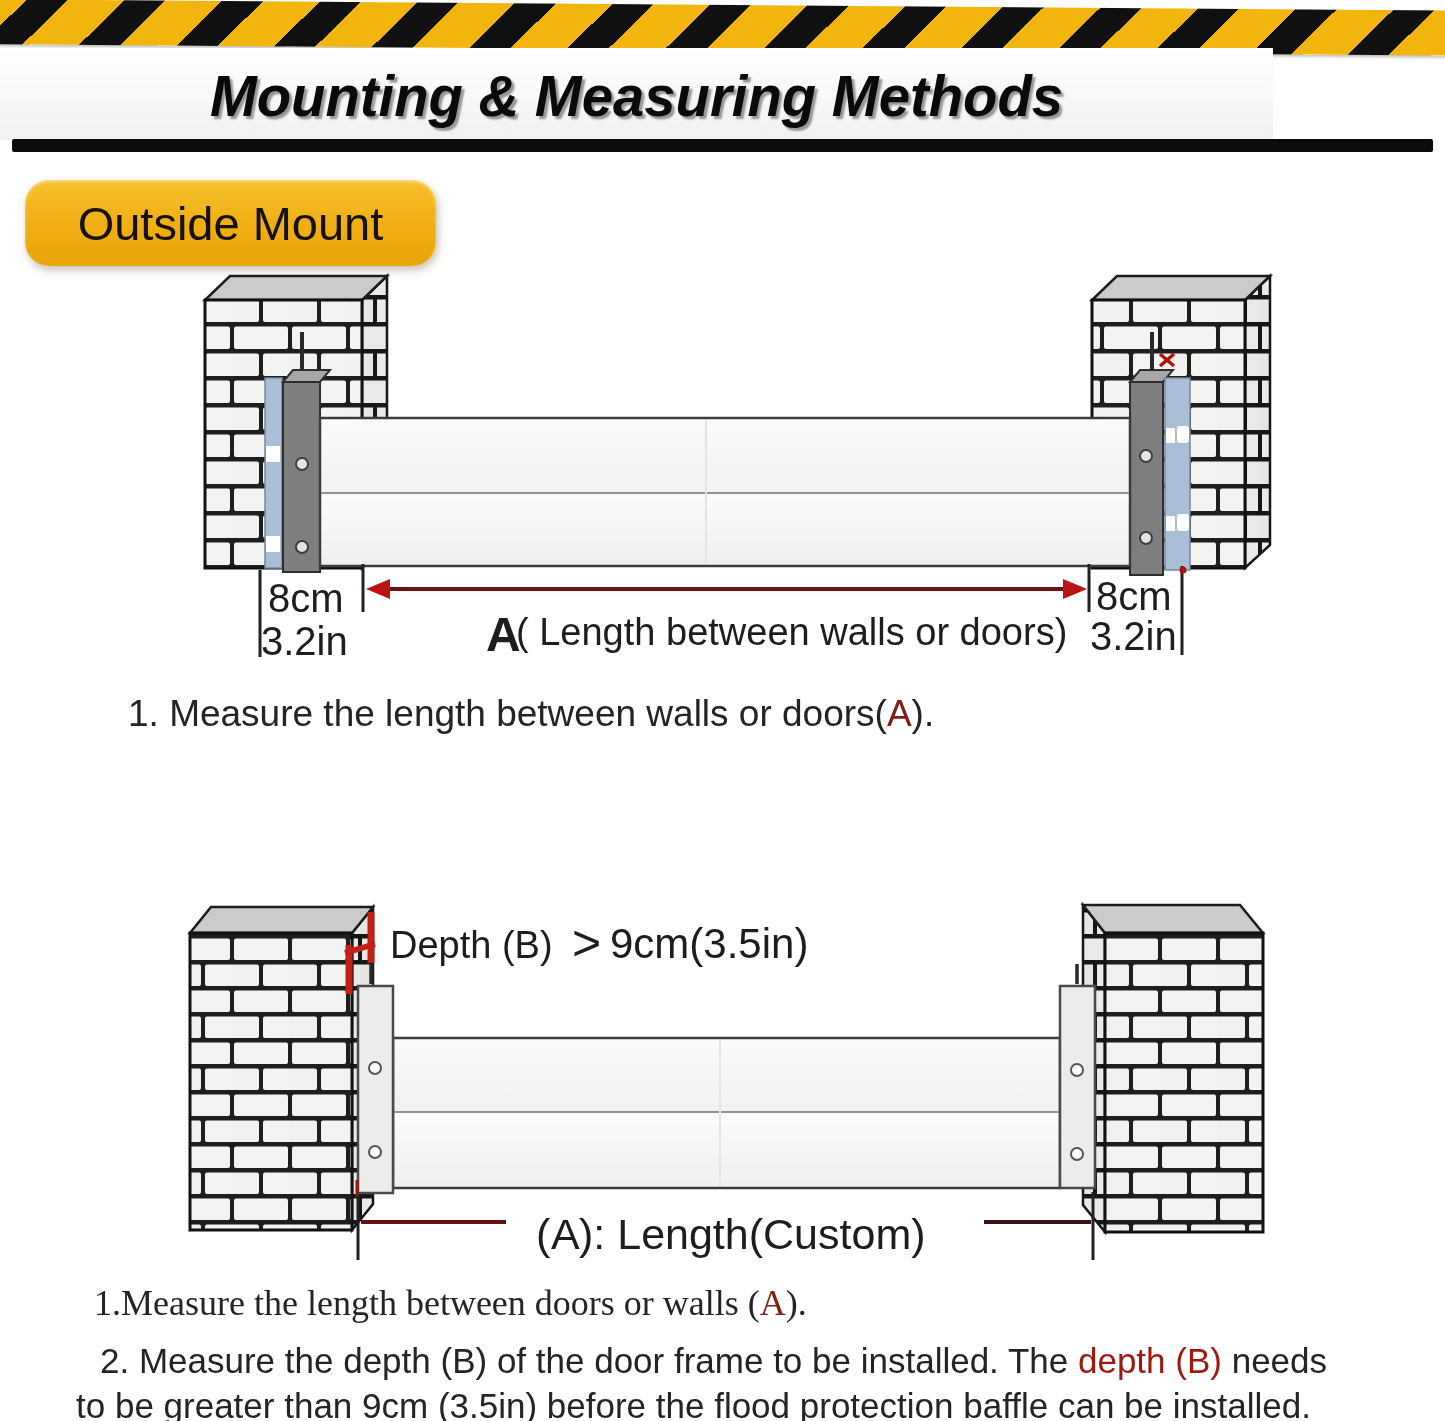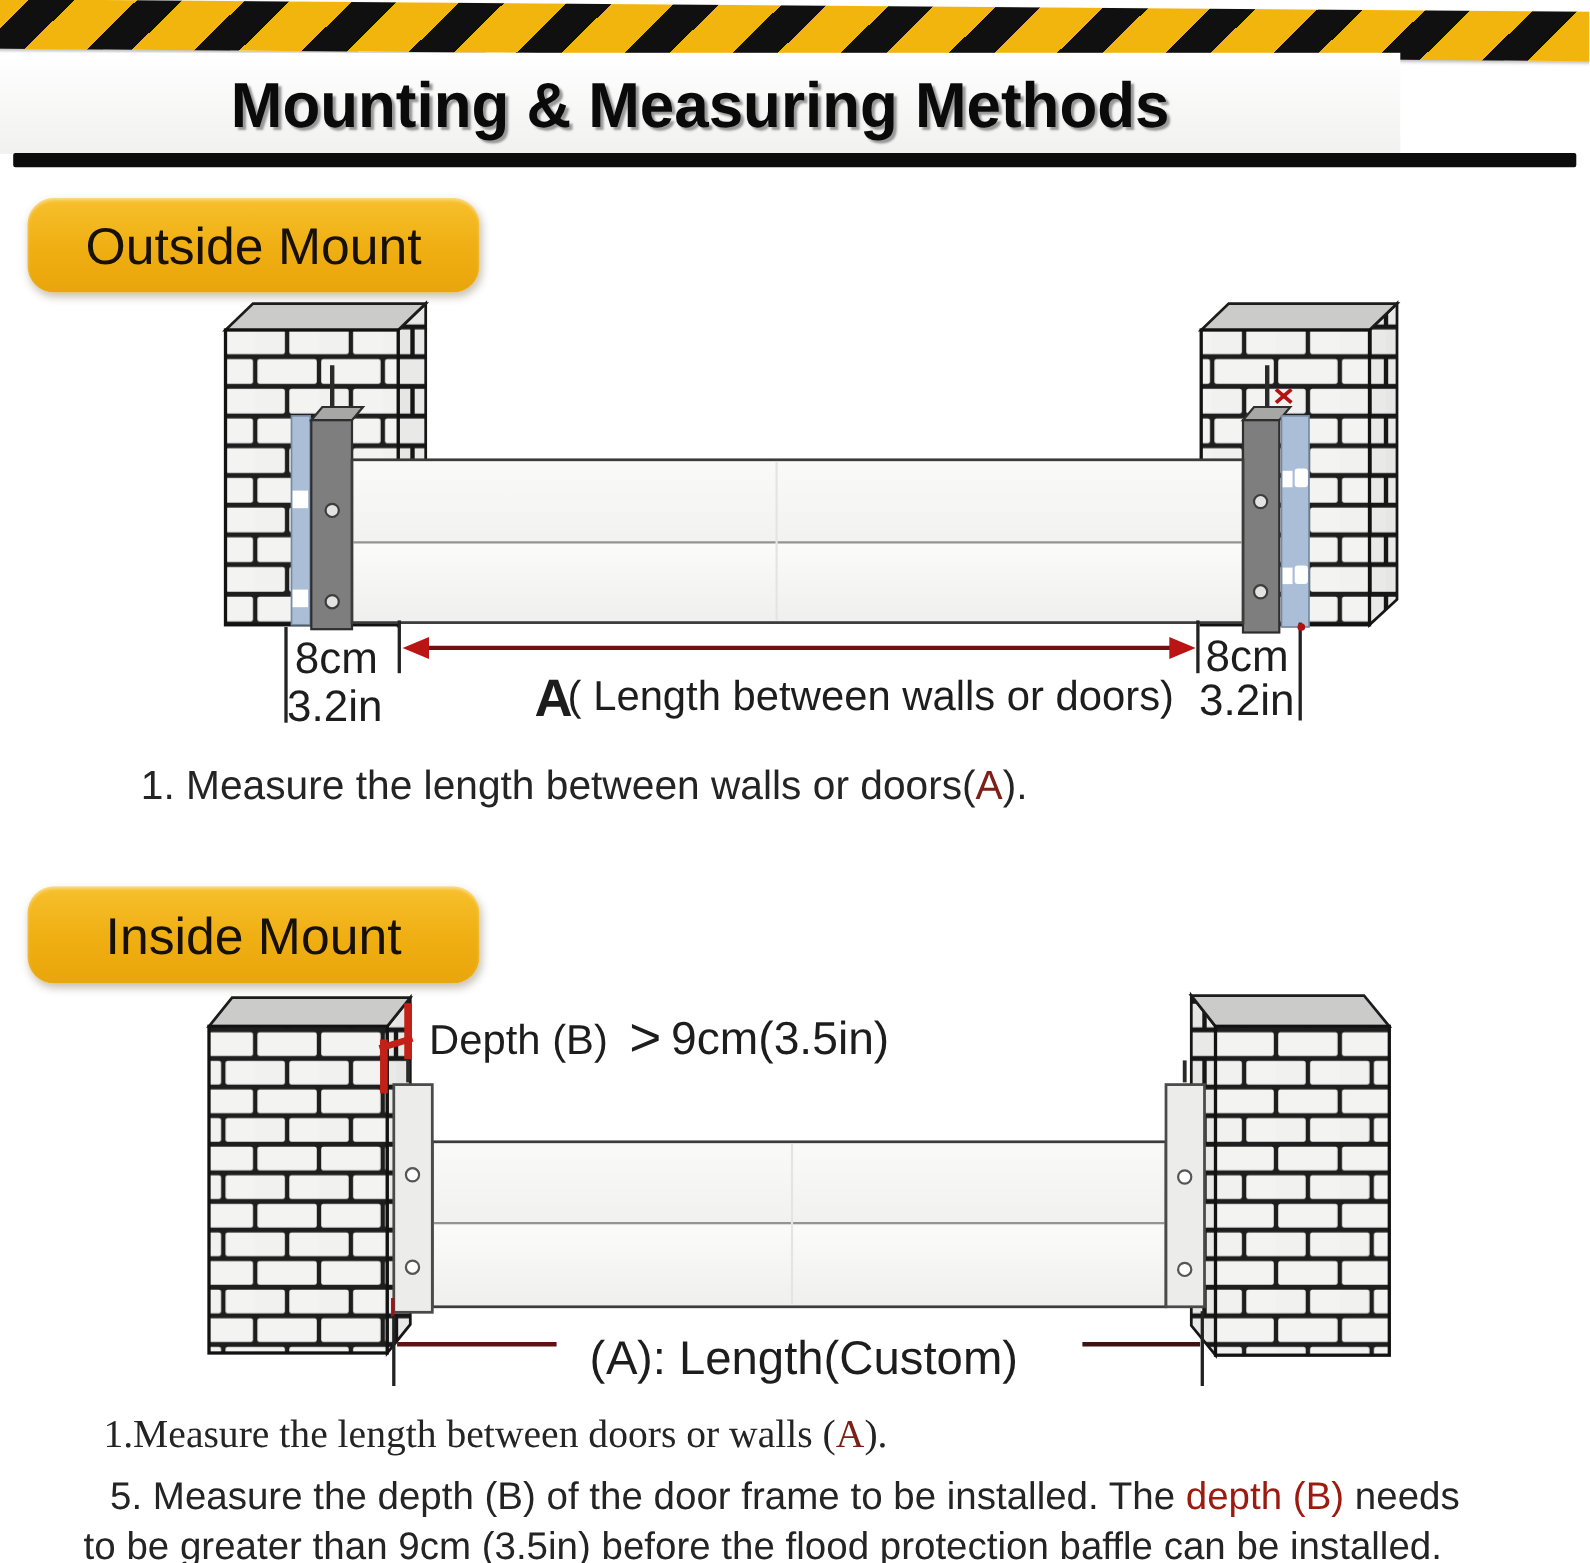--- a/index.html
+++ b/index.html
@@ -6,21 +6,21 @@
   .page { position:relative; width:1445px; height:1421px; background:#ffffff; overflow:hidden;
           font-family:"Liberation Sans", sans-serif; }
 
   
   .hazard-wrap { position:absolute; top:0; left:0; width:1445px; height:64px; overflow:hidden; }
   .hazard-band { position:absolute; top:5px; left:-30px; width:1520px; height:45px;
                  transform:rotate(0.45deg);
                  background:repeating-linear-gradient(135deg,#f2b50e 0 40px,#101010 40px 69px);
                  box-shadow:0 2px 3px rgba(0,0,0,.25); }
   .titlebar { position:absolute; top:48px; left:0; width:1273px; height:92px;
-              background:linear-gradient(180deg,#ffffff,#f1f1f0); }
+              background:linear-gradient(180deg,#ffffff,#f1f1f0);font-style:italic; }
   .titlebar h1 { margin:0; height:92px; line-height:96px; text-align:center;
                  font-size:58px; font-weight:bold; color:#0a0a0a;
                  text-shadow:3px 3px 2px #979797;
                  transform:scaleX(.97); transform-origin:center; }
   .title-underline { position:absolute; left:12px; top:139px; width:1421px; height:13px;
                      background:#0c0c0c; border-radius:2px; }
 
   
   .badge { position:absolute; left:25px; width:411px; display:flex; align-items:center; justify-content:center;
            background:linear-gradient(180deg,#f7c02c 0%,#efae12 55%,#e9a60c 100%);
@@ -144,23 +144,20 @@
       <text x="1090" y="650" font-size="40">3.2in</text>
       <text x="486" y="651" font-size="48" font-weight="bold" fill="#c21313">A</text>
       <text x="516" y="645" font-size="38" fill="#232323">( Length between walls or doors)</text>
     </g>
   </svg>
 
   <div class="steps steps-outside">
     <p><span>1. Measure the length between walls or doors(</span><span class="red-dim">A</span><span>).</span></p>
   </div>
 
-  <div class="badge badge-inside">
-    <span>Inside Mount</span>
-  </div>
 
   <svg class="diagram" style="top:895px; height:365px;" viewBox="0 895 1445 365">
     <defs>
       <pattern id="brickI" width="58" height="52" patternUnits="userSpaceOnUse">
         <rect width="58" height="52" fill="#1e1e1e"></rect>
         <rect x="2" y="2.5" width="54" height="21.5" rx="2" fill="#f3f3f1"></rect>
         <rect x="-27" y="28.5" width="54" height="21.5" rx="2" fill="#f1f1ef"></rect>
         <rect x="31" y="28.5" width="54" height="21.5" rx="2" fill="#f3f3f1"></rect>
       </pattern>
       <pattern id="brickSideI" width="30" height="52" patternUnits="userSpaceOnUse">
@@ -222,17 +219,17 @@
       <line x1="361" y1="1222" x2="506" y2="1222" stroke="#5e1212" stroke-width="4"></line>
       <line x1="984" y1="1222" x2="1091" y2="1222" stroke="#3d1414" stroke-width="4"></line>
       <text x="536" y="1249" font-size="43" fill="#232323">(</text>
       <text x="551" y="1249" font-size="43" fill="#b21313">A</text>
       <text x="579" y="1249" font-size="43" fill="#232323">): Length(Custom)</text>
     </g>
   </svg>
 
   <div class="steps steps-inside">
     <p class="l1"><span>1.Measure the length between doors or walls (</span><span class="red-dim">A</span><span>).</span></p>
-    <p class="l2"><span>5. Measure the depth (B) of the door frame to be installed. The </span><span class="red">depth (B)</span><span> needs</span></p>
+    <p class="l2"><span>2. Measure the depth (B) of the door frame to be installed. The </span><span class="red">depth (B)</span><span> needs</span></p>
     <p class="l3"><span>to be greater than 9cm (3.5in) before the flood protection baffle can be installed.</span></p>
   </div>
 
 </div>
 
 </body></html>

